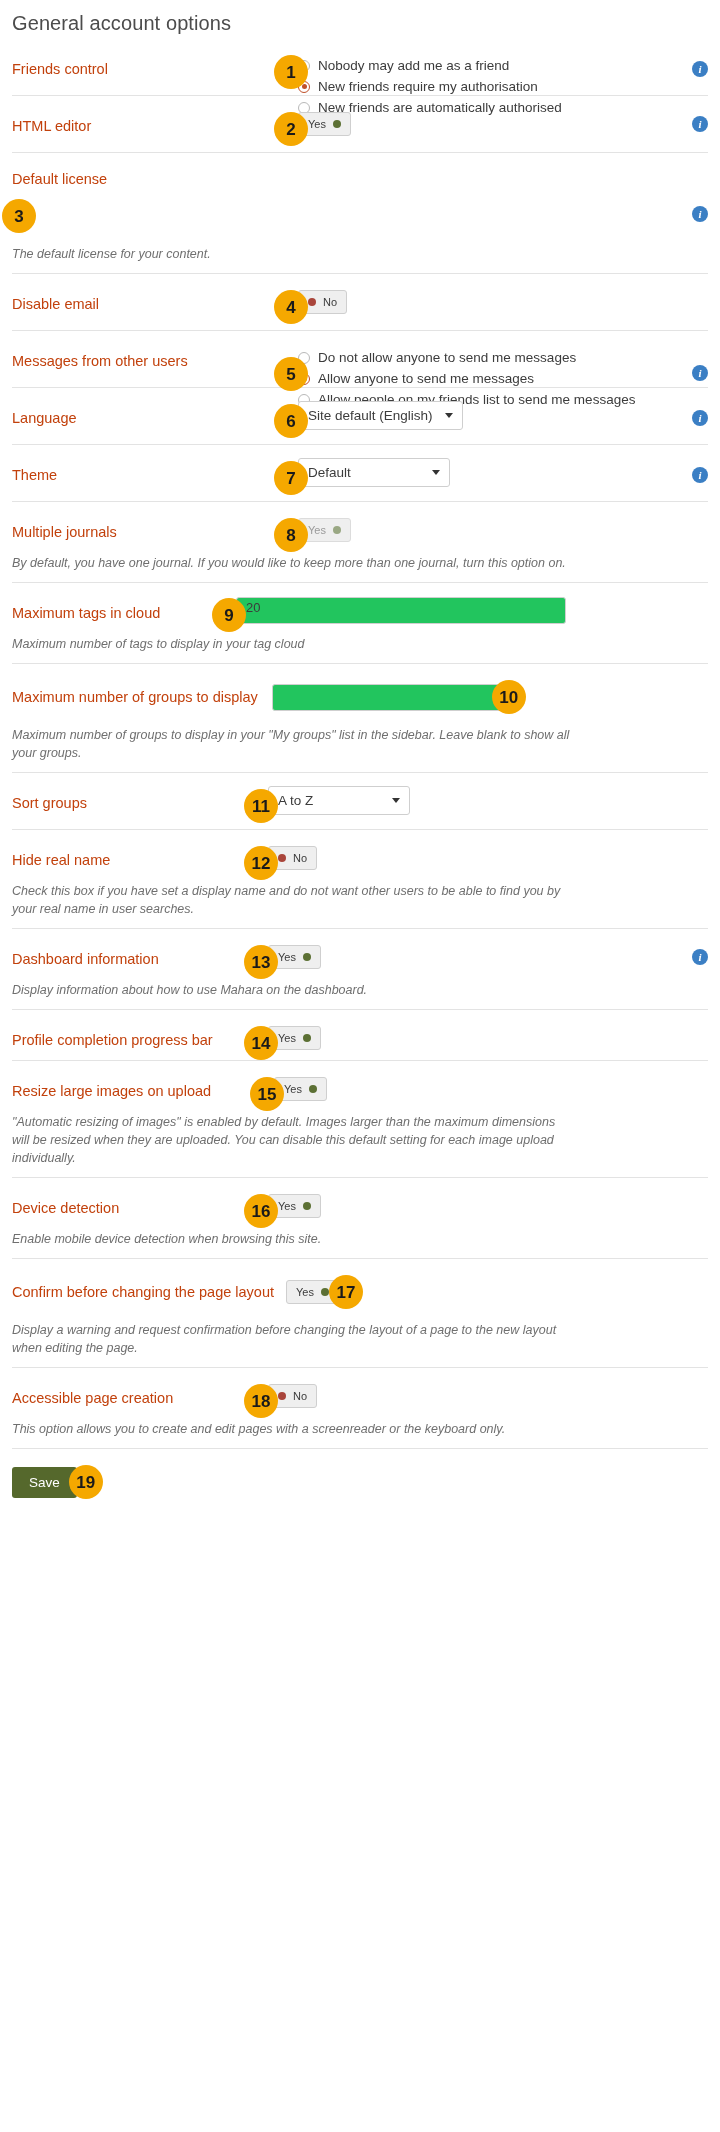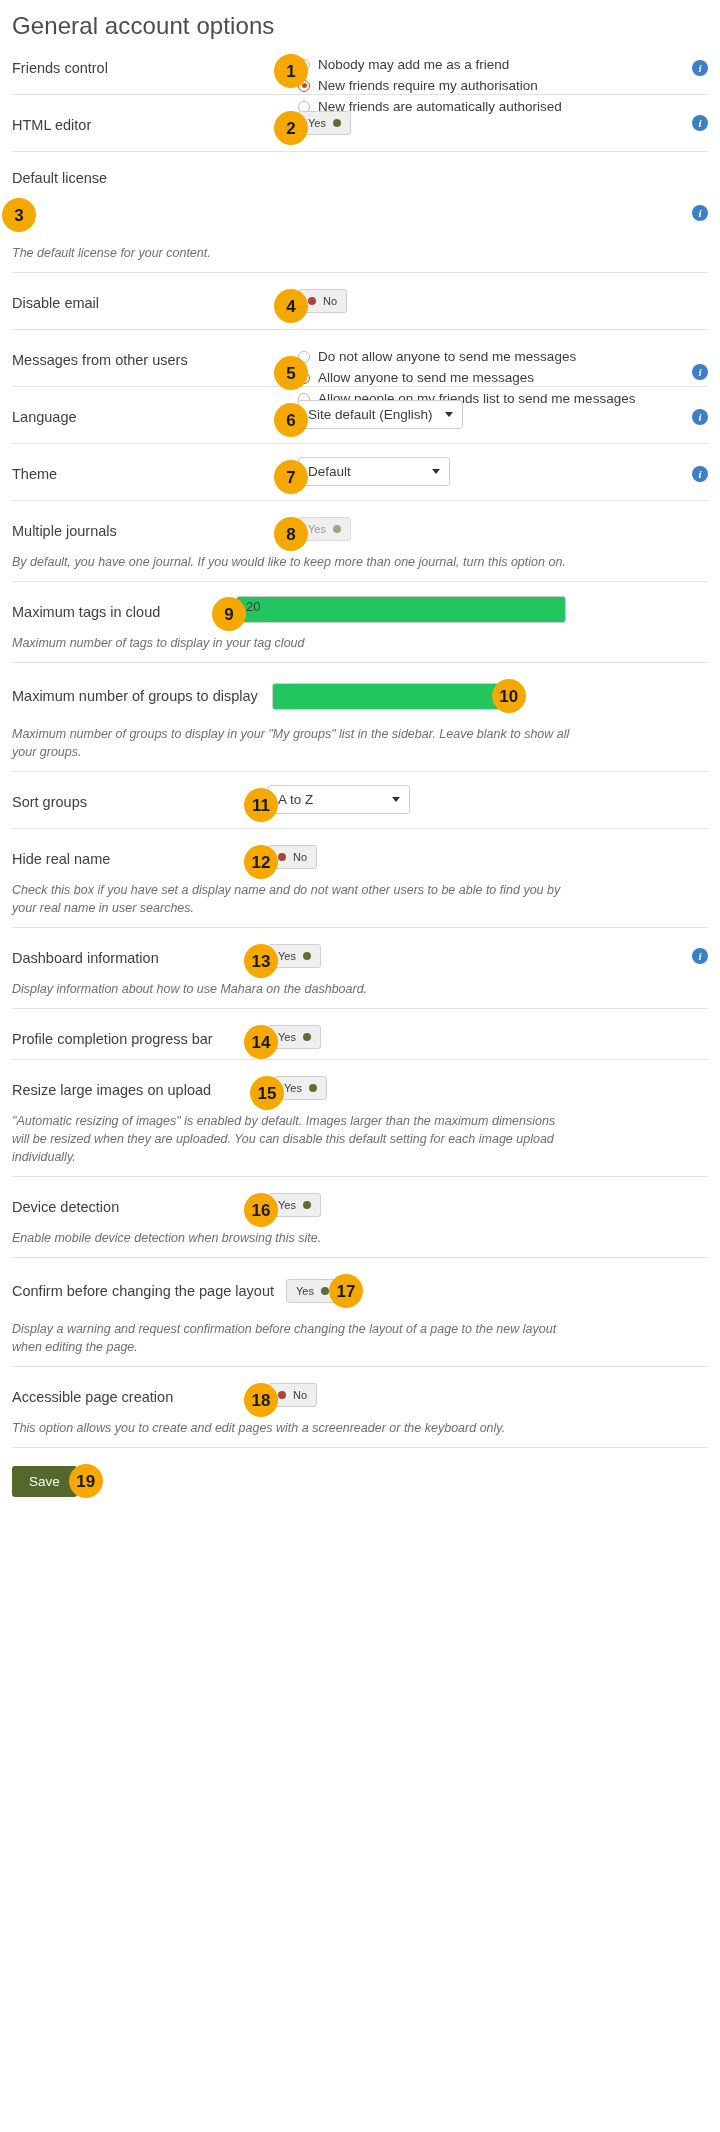--- a/index.html
+++ b/index.html
@@ -14,24 +14,24 @@
     -webkit-font-smoothing: antialiased;
   }
   .page {
     width: 720px;
     padding: 0 12px 24px 12px;
     position: relative;
   }
 
   
   .page-title {
-    font-size: 24px;
+    font-size: 20px;
     font-weight: 400;
     color: #4c4c4c;
-    margin: 12px 0 10px 0;
+    margin: 12px 0 16px 0;
     padding: 0 0 0 0;
     letter-spacing: 0.1px;
   }
 
   
   .form-row {
     position: relative;
     border-top: 1px solid #e3e3e3;
     padding: 16px 0 16px 0;
     min-height: 40px;
@@ -39,21 +39,21 @@
   .form-row.first { border-top: none; padding-top: 4px; }
   .form-row.stacked { padding-bottom: 10px; }
 
   .row-line {
     display: flex;
     align-items: flex-start;
     position: relative;
   }
   .label {
     font-size: 14.5px;
-    color: #404040;
+    color: #c2410c;
     line-height: 20px;
     padding-top: 4px;
     flex: 0 0 auto;
     white-space: nowrap;
   }
 
   
   .ctrl-col {
     position: absolute;
     left: 262px;

